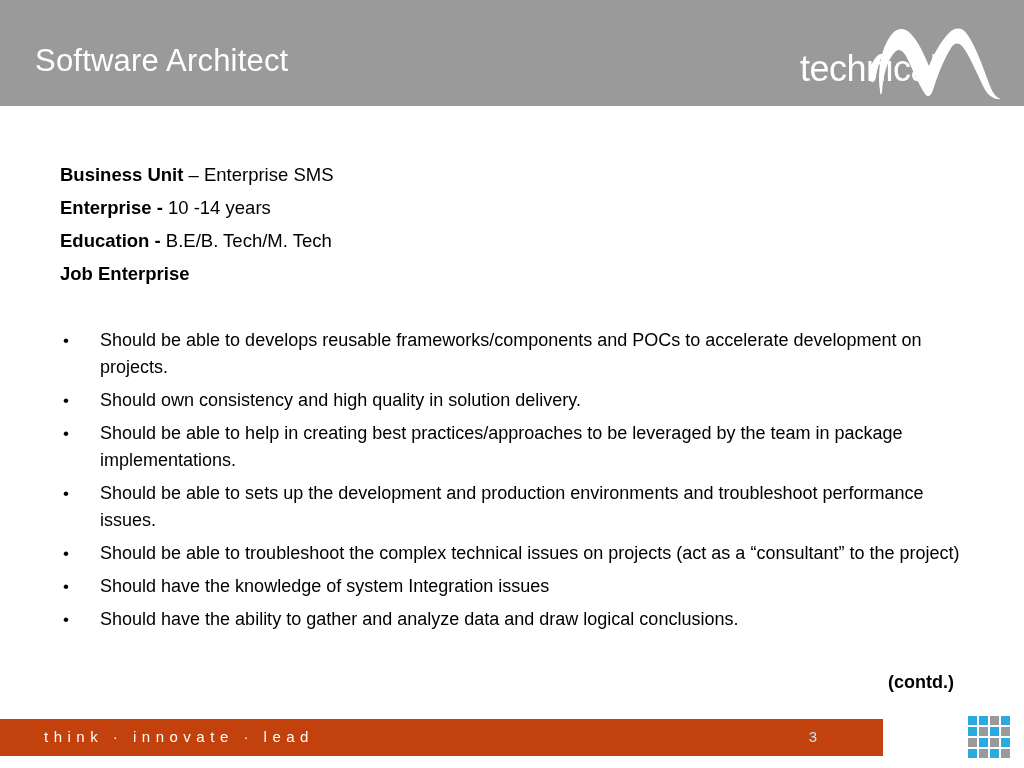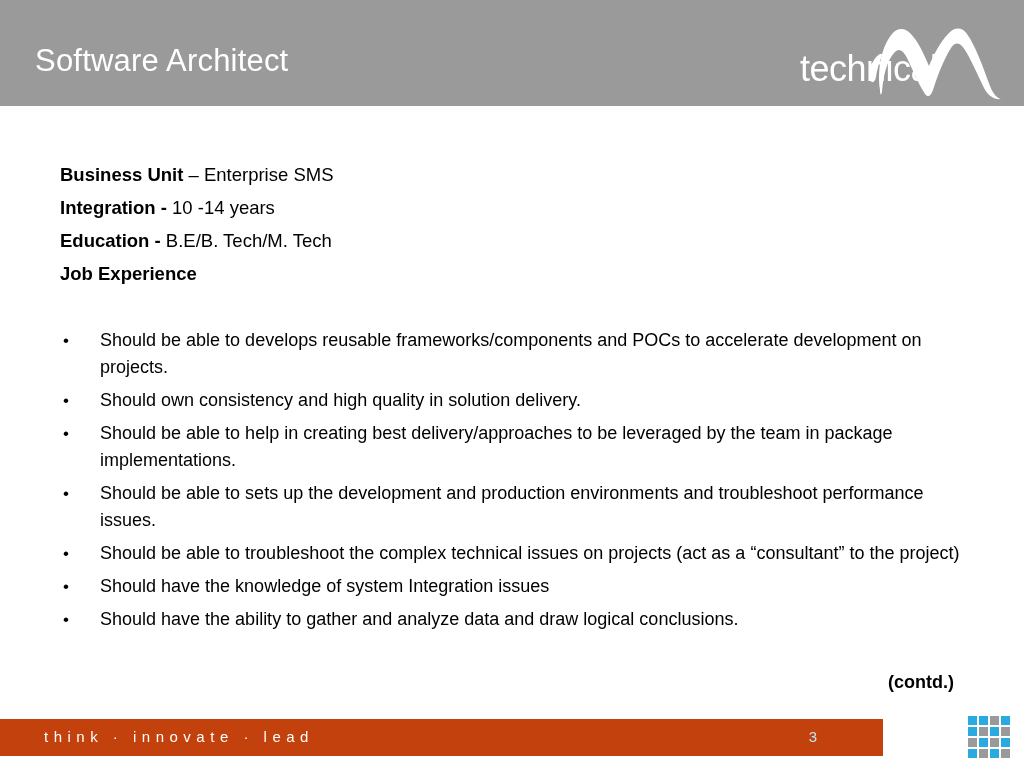--- a/index.html
+++ b/index.html
@@ -194,42 +194,42 @@
   <div class="logo-wordmark">technical</div>
 </div>
 
 <div class="content">
 
   <div class="meta-block">
     <div class="meta-line">
       <span class="meta-label">Business Unit</span><span class="meta-value"> – Enterprise SMS</span>
     </div>
     <div class="meta-line">
-      <span class="meta-label">Integration -</span><span class="meta-value">  10 -14 years</span>
+      <span class="meta-label">Enterprise -</span><span class="meta-value">  10 -14 years</span>
     </div>
     <div class="meta-line">
       <span class="meta-label">Education -</span><span class="meta-value">  B.E/B. Tech/M. Tech</span>
     </div>
     <div class="meta-line">
-      <span class="meta-label">Job Experience</span><span class="meta-value"></span>
+      <span class="meta-label">Job Enterprise</span><span class="meta-value"></span>
     </div>
   </div>
 
   <div class="bullets">
     <div class="bullet-row">
       <span class="bullet-dot">•</span>
       <span class="bullet-text">Should be able to develops reusable frameworks/components and POCs to accelerate development on projects.</span>
     </div>
     <div class="bullet-row">
       <span class="bullet-dot">•</span>
       <span class="bullet-text">Should own consistency and high quality in solution delivery.</span>
     </div>
     <div class="bullet-row">
       <span class="bullet-dot">•</span>
-      <span class="bullet-text">Should be able to help in creating best delivery/approaches to be leveraged by the team in package implementations.</span>
+      <span class="bullet-text">Should be able to help in creating best practices/approaches to be leveraged by the team in package implementations.</span>
     </div>
     <div class="bullet-row">
       <span class="bullet-dot">•</span>
       <span class="bullet-text">Should be able to sets up the development and production environments and troubleshoot performance issues.</span>
     </div>
     <div class="bullet-row">
       <span class="bullet-dot">•</span>
       <span class="bullet-text">Should be able to troubleshoot the complex technical issues on projects (act as a “consultant” to the project)</span>
     </div>
     <div class="bullet-row">

